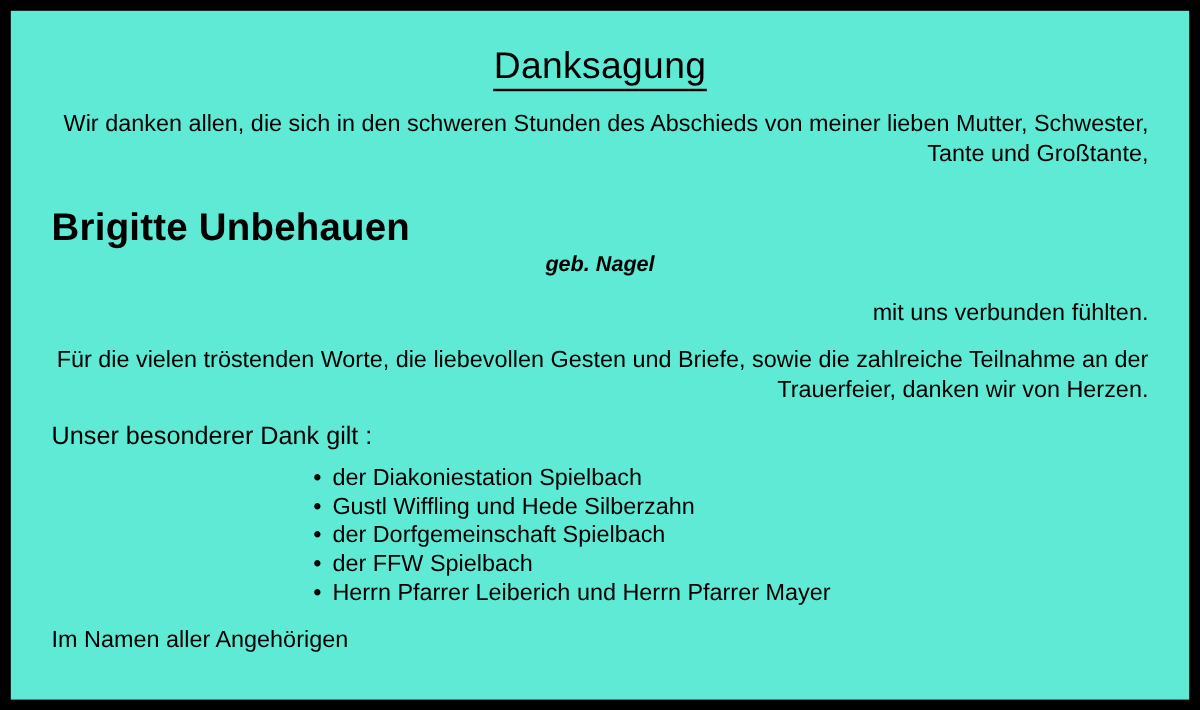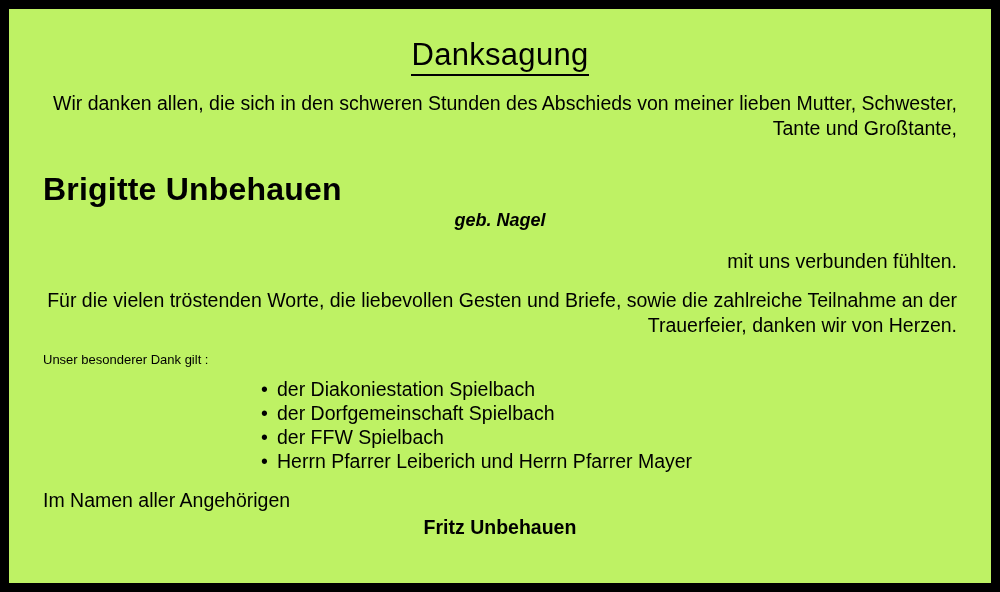--- a/index.html
+++ b/index.html
@@ -11,21 +11,21 @@
     width: 1000px;
     height: 592px;
     font-family: "Liberation Sans", sans-serif;
     color: #000000;
   }
   .notice {
     box-sizing: border-box;
     width: 1000px;
     height: 592px;
     border: 9px solid #000000;
-    background: #bef264;
+    background: #5eead4;
     padding: 20px 34px 10px 34px;
     position: relative;
   }
   .title {
     text-align: center;
     font-size: 31px;
     letter-spacing: 0.3px;
     margin: 8px 0 18px 0;
   }
   .title span {
@@ -45,21 +45,21 @@
     margin: 30px 0 2px 0;
   }
   .deceased-maiden {
     text-align: center;
     font-size: 18px;
     font-weight: bold;
     margin: 0 0 18px 0;
     font-style: italic;
   }
   .thanks-intro {
-    font-size: 13px;
+    font-size: 21px;
     margin: 0 0 10px 0;
   }
   .thanks-list {
     list-style: none;
     margin: 0 0 12px 0;
     padding: 0 0 0 218px;
   }
   .thanks-list li {
     font-size: 19.5px;
     line-height: 24px;
@@ -97,21 +97,21 @@
   <div class="deceased-maiden">geb. Nagel</div>
 
   <p class="para">mit uns verbunden fühlten.</p>
 
   <p class="para">Für die vielen tröstenden Worte, die liebevollen Gesten und Briefe, sowie die zahlreiche Teilnahme an der Trauerfeier, danken wir von Herzen.</p>
 
   <p class="thanks-intro">Unser besonderer Dank gilt :</p>
 
   <ul class="thanks-list">
     <li>der Diakoniestation Spielbach</li>
+    <li>Gustl Wiffling und Hede Silberzahn</li>
     <li>der Dorfgemeinschaft Spielbach</li>
     <li>der FFW Spielbach</li>
     <li>Herrn Pfarrer Leiberich und Herrn Pfarrer Mayer</li>
   </ul>
 
   <div class="closing">Im Namen aller Angehörigen</div>
-  <div class="signature">Fritz Unbehauen</div>
 
 </div>
 
 </body></html>

